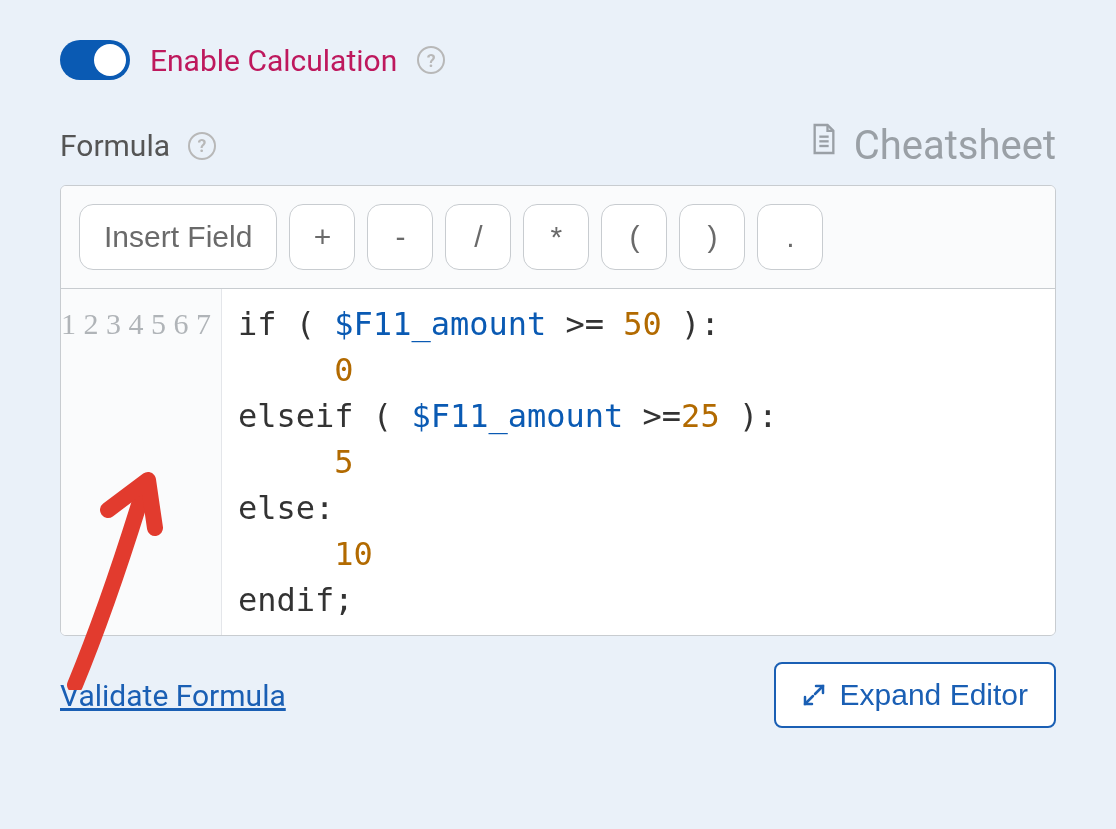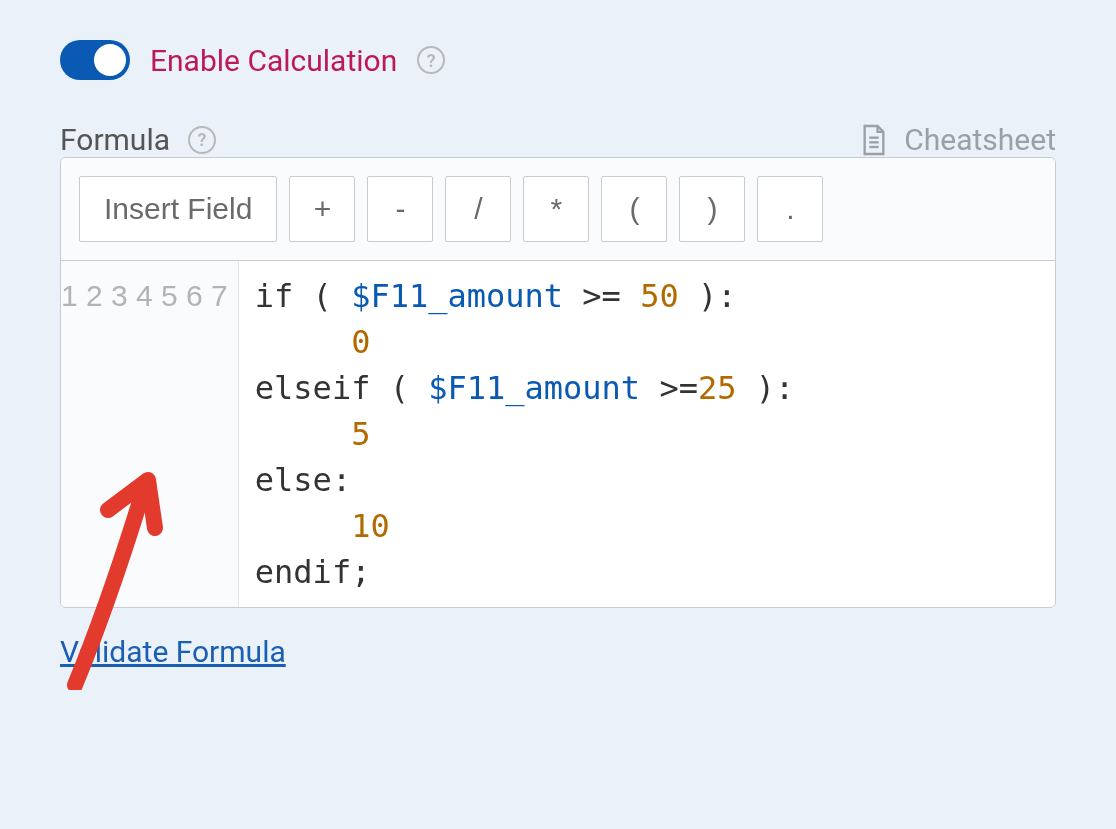--- a/index.html
+++ b/index.html
@@ -25,51 +25,52 @@
 
   .help-icon {
     width: 28px; height: 28px; border-radius: 50%; border: 2px solid #b8b8b8;
     display: inline-flex; align-items: center; justify-content: center;
     color: #b8b8b8; font-size: 18px; font-weight: 600;
   }
 
   
   .formula-header {
     display: flex; align-items: center; justify-content: space-between;
+    margin-bottom: 16px;
   }
   .formula-header-left { display: flex; align-items: center; gap: 18px; }
   .formula-title { font-size: 30px; color: #555; }
-  .cheat { display: flex; align-items: flex-end; gap: 16px; color: #9aa0a6; font-size: 30px; cursor: pointer; }
+  .cheat { display: flex; align-items: flex-start; gap: 16px; color: #9aa0a6; font-size: 40px; cursor: pointer; }
   .doc-icon { width: 28px; height: 34px; }
 
   
   .editor {
     border: 1px solid #c8ccd0; border-radius: 6px; background: #fafbfc;
     overflow: hidden;
   }
 
   
   .toolbar {
     padding: 18px; display: flex; gap: 12px; background: #fafbfc;
     border-bottom: 1px solid #c8ccd0;
   }
   .tbtn {
-    border: 1px solid #c8ccd0; background: #fff; border-radius: 2px;
+    border: 1px solid #c8ccd0; background: #fff; border-radius: 14px;
     height: 66px; display: inline-flex; align-items: center; justify-content: center;
     font-size: 30px; color: #6a6a6a; cursor: pointer; min-width: 66px;
     padding: 0 4px;
   }
   .tbtn.wide { padding: 0 24px; }
 
   
   .code-area { display: flex; background: #fff; min-height: 340px; }
   .gutter {
     background: #fafbfc; border-right: 1px solid #e4e6ea;
     text-align: right; padding: 12px 10px 16px 0; min-width: 64px;
-    font-family: Liberation Sans, sans-serif;
+    font-family: Liberation Serif, serif;
     font-size: 30px; color: #b0b4b8; line-height: 46px;
   }
   .code {
     flex: 1; padding: 12px 16px;
     font-family: ui-monospace, "SF Mono", Menlo, Consolas, monospace;
     font-size: 32px; line-height: 46px; white-space: pre;
     color: #333;
   }
   .tok-kw  { color: #333; }
   .tok-var { color: #0a5ab3; }
@@ -151,18 +152,27 @@
 <span class="tok-kw">elseif </span><span class="tok-par">( </span><span class="tok-var">$F11_amount</span><span class="tok-op"> &gt;=</span><span class="tok-num">25</span><span class="tok-par"> )</span><span class="tok-kw">:</span>
 <span>     </span><span class="tok-num">5</span>
 <span class="tok-kw">else:</span>
 <span>     </span><span class="tok-num">10</span>
 <span class="tok-kw">endif;</span></div>
   </div>
 </div>
 
 <div class="footer-row">
   <a class="validate-link">Validate Formula</a>
+  <button class="expand-btn">
+    <svg width="24" height="24" viewBox="0 0 24 24" fill="none" stroke="#1a5fb4" stroke-width="2.5" stroke-linecap="round">
+      <path d="M14 3 H21 V10"></path>
+      <path d="M10 21 H3 V14"></path>
+      <line x1="21" y1="3" x2="13" y2="11"></line>
+      <line x1="3" y1="21" x2="11" y2="13"></line>
+    </svg>
+    <span>Expand Editor</span>
+  </button>
 </div>
 
 <svg class="arrow-annotation" viewBox="0 0 130 230">
   <path d="M35 225 Q 70 140 105 25" stroke="#e23b2e" stroke-width="16" fill="none" stroke-linecap="round"></path>
   <path d="M68 50 L108 20 L115 68" stroke="#e23b2e" stroke-width="16" fill="none" stroke-linecap="round" stroke-linejoin="round"></path>
 </svg>
 
 </body></html>

